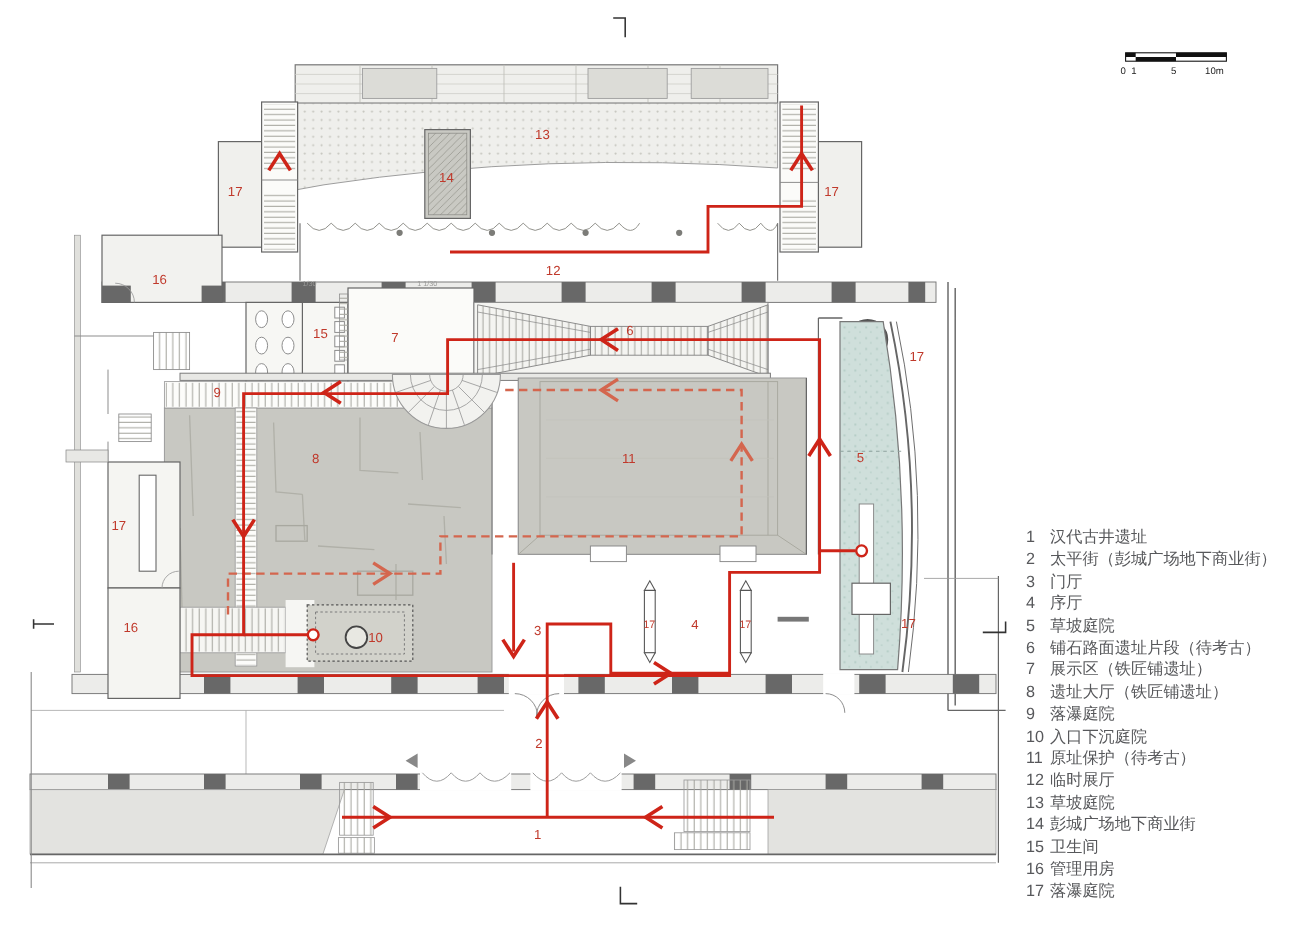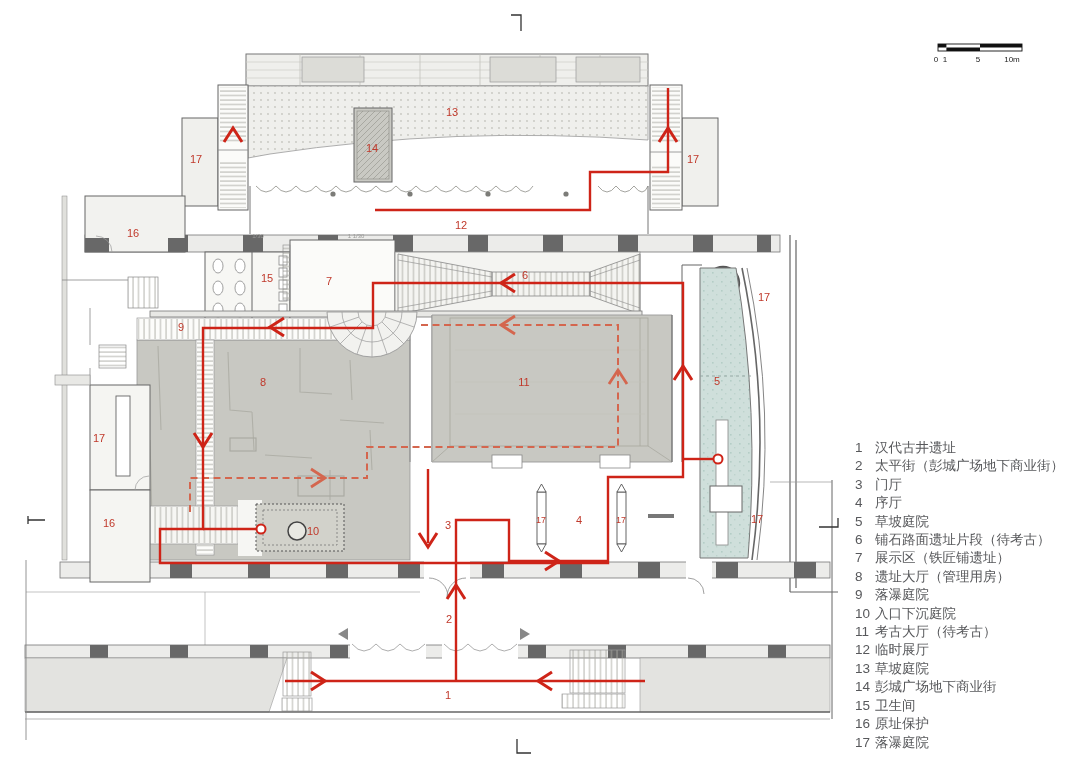--- a/index.html
+++ b/index.html
@@ -378,53 +378,53 @@
       <div class="legend-row">
         <span class="legend-num">6</span>
         <span>铺石路面遗址片段（待考古）</span>
       </div>
       <div class="legend-row">
         <span class="legend-num">7</span>
         <span>展示区（铁匠铺遗址）</span>
       </div>
       <div class="legend-row">
         <span class="legend-num">8</span>
-        <span>遗址大厅（管理用房）</span>
+        <span>遗址大厅（铁匠铺遗址）</span>
       </div>
       <div class="legend-row">
         <span class="legend-num">9</span>
         <span>落瀑庭院</span>
       </div>
       <div class="legend-row">
         <span class="legend-num">10</span>
         <span>入口下沉庭院</span>
       </div>
       <div class="legend-row">
         <span class="legend-num">11</span>
-        <span>考古大厅（待考古）</span>
+        <span>原址保护（待考古）</span>
       </div>
       <div class="legend-row">
         <span class="legend-num">12</span>
         <span>临时展厅</span>
       </div>
       <div class="legend-row">
         <span class="legend-num">13</span>
         <span>草坡庭院</span>
       </div>
       <div class="legend-row">
         <span class="legend-num">14</span>
         <span>彭城广场地下商业街</span>
       </div>
       <div class="legend-row">
         <span class="legend-num">15</span>
         <span>卫生间</span>
       </div>
       <div class="legend-row">
         <span class="legend-num">16</span>
-        <span>原址保护</span>
+        <span>管理用房</span>
       </div>
       <div class="legend-row">
         <span class="legend-num">17</span>
         <span>落瀑庭院</span>
       </div>
     </div>
 
 </div>
 
 </body></html>

